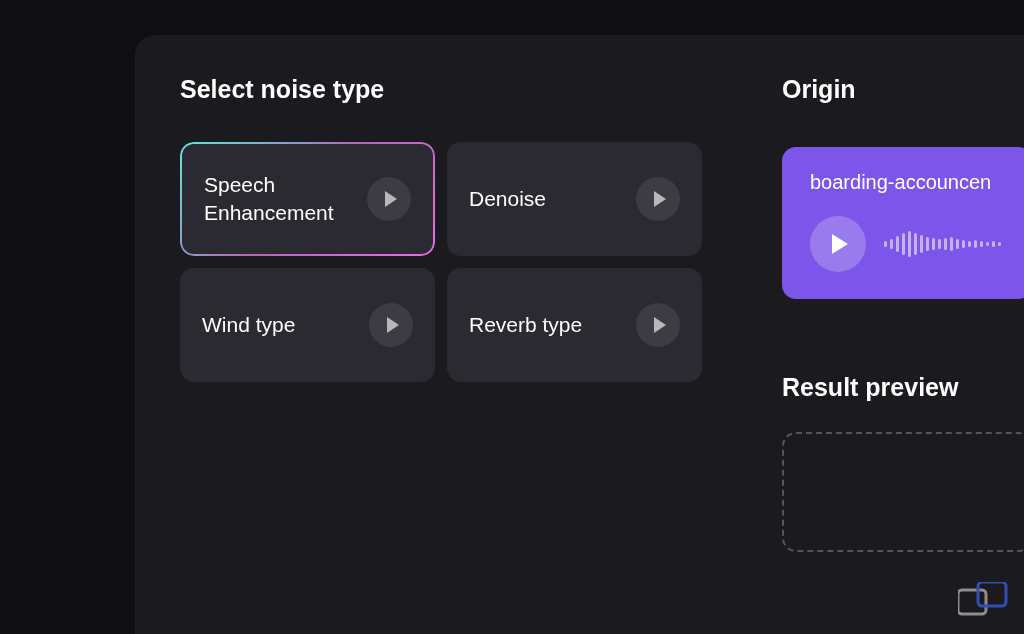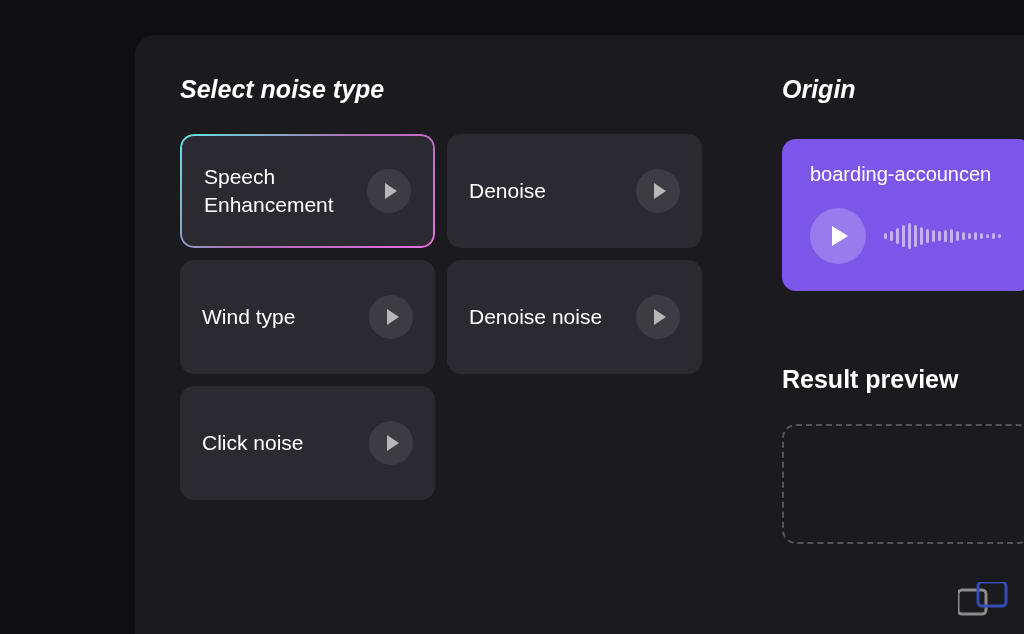--- a/index.html
+++ b/index.html
@@ -27,22 +27,21 @@
       display: flex;
       gap: 80px;
     }
     .left-section {
       width: 560px;
     }
     .section-title {
       color: #ffffff;
       font-size: 25px;
       font-weight: 700;
-      margin-bottom: 30px;
-      font-style: italic;
+      margin-bottom: 38px;
     }
     .cards-grid {
       display: grid;
       grid-template-columns: repeat(2, 255px);
       gap: 12px;
     }
     .noise-card {
       background: #2a2a30;
       border-radius: 14px;
       padding: 20px 22px;
@@ -197,32 +196,26 @@
       </div>
 
       <div class="noise-card">
         <span class="card-label">Wind type</span>
         <div class="play-button">
           <span class="play-icon"></span>
         </div>
       </div>
 
       <div class="noise-card">
-        <span class="card-label">Denoise noise</span>
-        <div class="play-button">
-          <span class="play-icon"></span>
-        </div>
-      </div>
-
-      <div class="noise-card">
-        <span class="card-label">Click noise</span>
-        <div class="play-button">
-          <span class="play-icon"></span>
-        </div>
-      </div>
+        <span class="card-label">Reverb type</span>
+        <div class="play-button">
+          <span class="play-icon"></span>
+        </div>
+      </div>
+
 
 
     </div>
   </div>
 
   <div class="right-section">
     <h2 class="section-title">Origin</h2>
 
     <div class="origin-card">
       <div class="origin-filename">boarding-accouncen</div>

